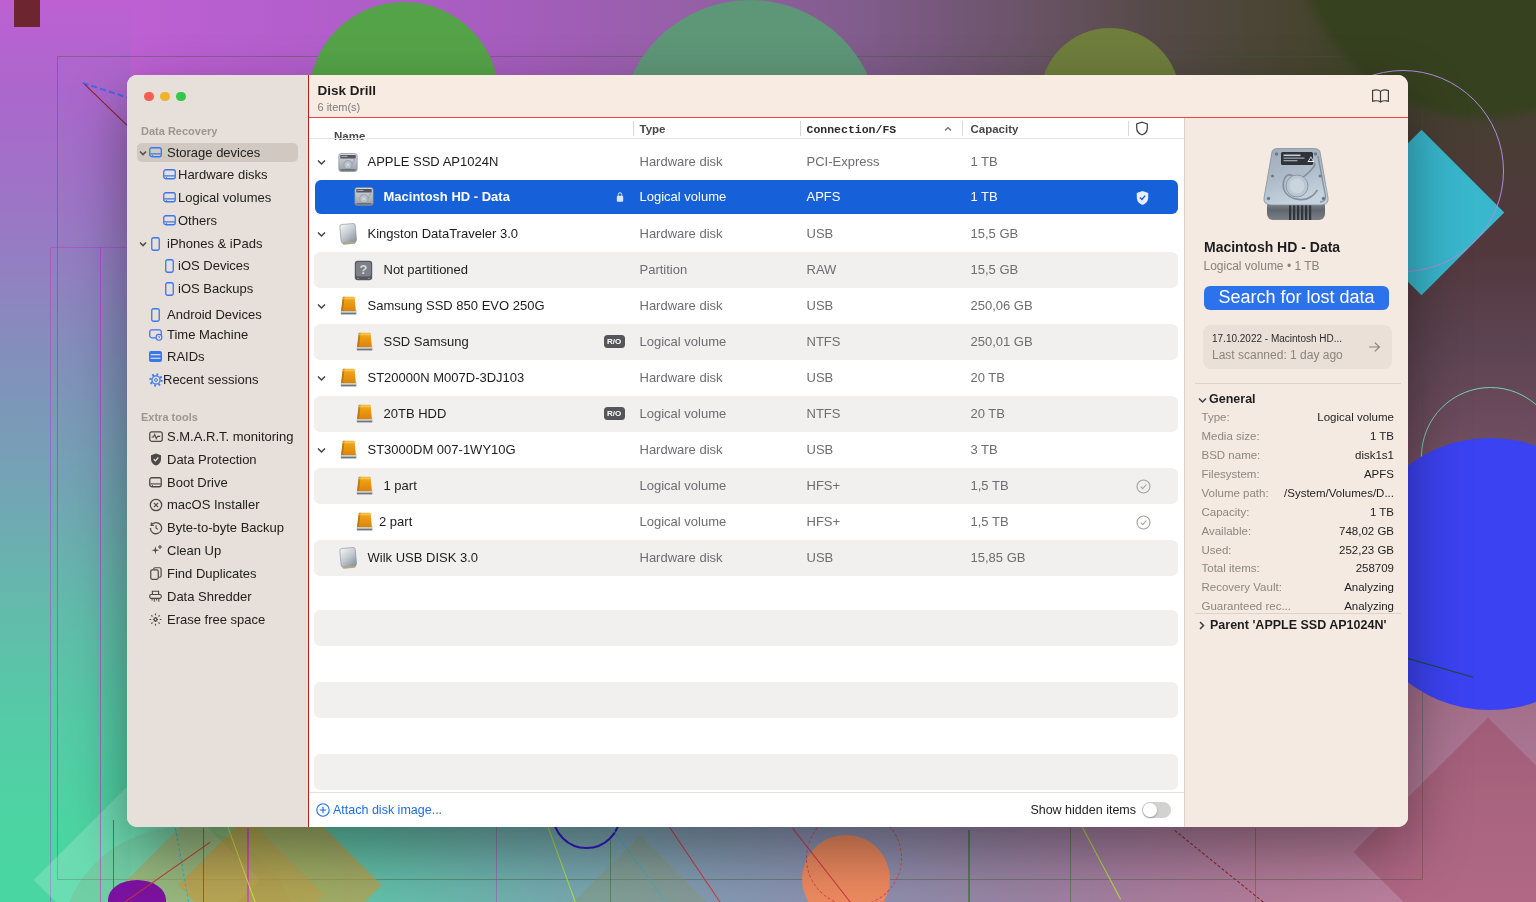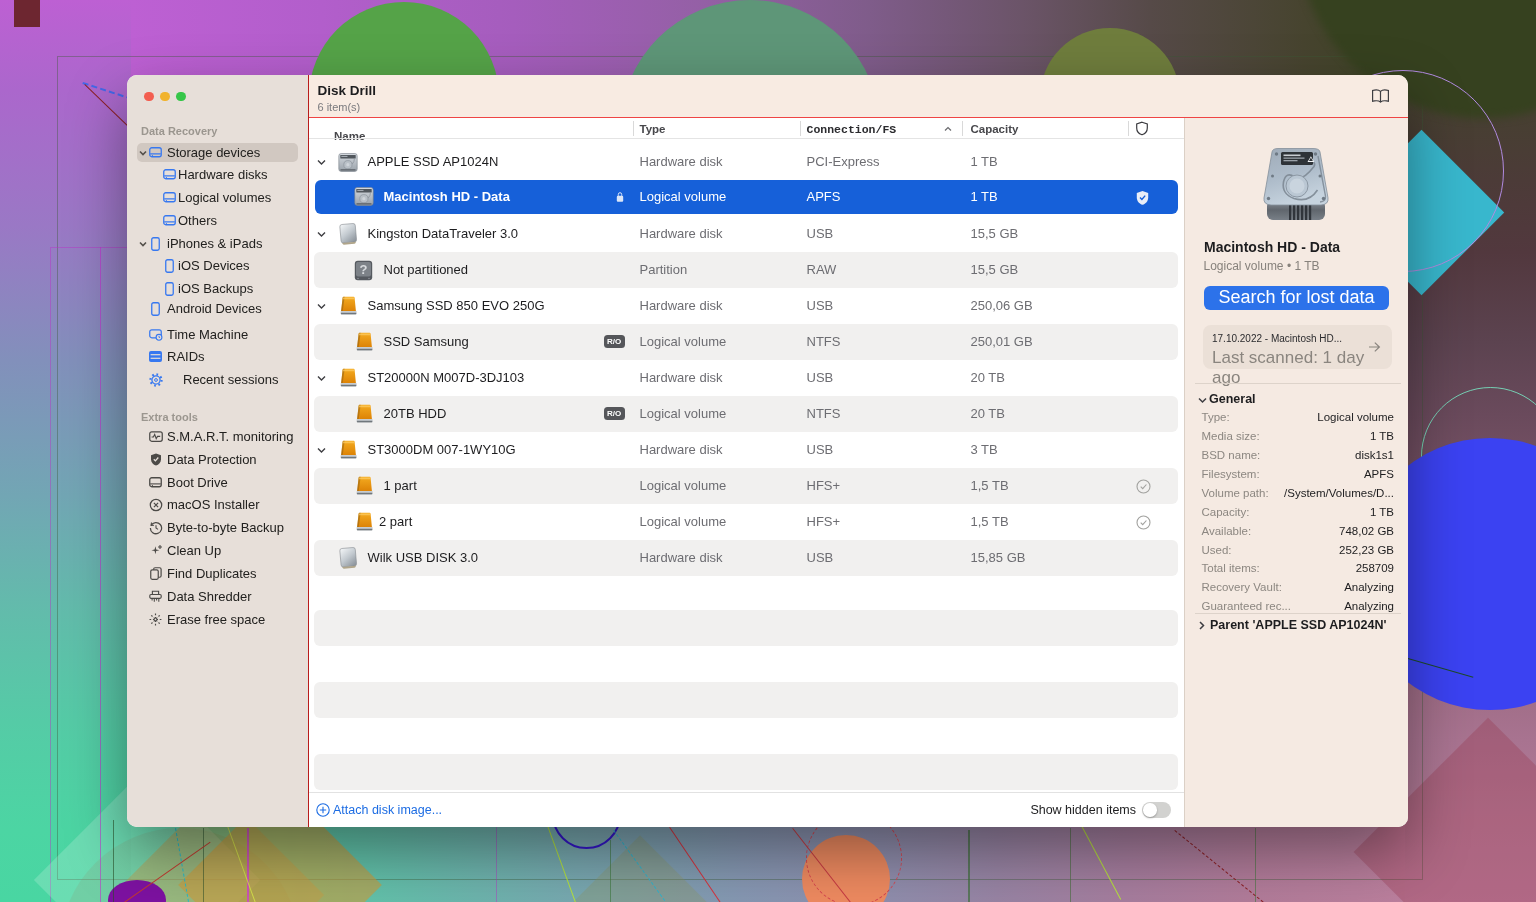--- a/index.html
+++ b/index.html
@@ -160,21 +160,21 @@
           <rect x="0.75" y="0.75" width="7.5" height="12.5" rx="1.8" fill="none" stroke="#3778f0" stroke-width="1.3"></rect>
         </svg>
       <span class="txt abs" style="left:51px;top:4px;">iOS Devices</span>
     </div>
     <div class="srow" style="top:202.4px;">
       <svg class="abs" style="left:38px;top:5px;" width="9" height="14">
           <rect x="0.75" y="0.75" width="7.5" height="12.5" rx="1.8" fill="none" stroke="#3778f0" stroke-width="1.3"></rect>
         </svg>
       <span class="txt abs" style="left:51px;top:4px;">iOS Backups</span>
     </div>
-    <div class="srow" style="top:222px;text-align:center;">
+    <div class="srow" style="top:228px;text-align:center;">
       <svg class="abs" style="left:23.5px;top:5px;" width="9" height="14">
           <rect x="0.75" y="0.75" width="7.5" height="12.5" rx="1.8" fill="none" stroke="#3778f0" stroke-width="1.3"></rect>
         </svg>
       <span class="txt abs" style="left:40px;top:4px;">Android Devices</span>
     </div>
     <div class="srow" style="top:247.7px;">
       <svg class="abs" style="left:21.5px;top:6px;" width="14" height="12">
           <rect x="0.75" y="0.75" width="11.5" height="8" rx="2" fill="none" stroke="#3778f0" stroke-width="1.25"></rect>
           <circle cx="10" cy="8.3" r="2.9" fill="#e7dfd9" stroke="#3778f0" stroke-width="1.1"></circle>
           <path d="M10 7 v1.4 h1.1" stroke="#3778f0" stroke-width="0.9" fill="none"></path>
@@ -188,21 +188,21 @@
           <line x1="1.6" y1="7.3" x2="11.4" y2="7.3" stroke="#e7dfd9" stroke-width="1.2"></line>
         </svg>
       <span class="txt abs" style="left:40px;top:4px;">RAIDs</span>
     </div>
     <div class="srow" style="top:293.2px;">
       <svg class="abs" style="left:21.5px;top:5px;" width="14" height="14">
           <circle cx="7" cy="7" r="4.1" fill="none" stroke="#3778f0" stroke-width="1.3"></circle>
           <circle cx="7" cy="7" r="1.4" fill="none" stroke="#3778f0" stroke-width="1"></circle>
           <circle cx="7" cy="7" r="5.6" fill="none" stroke="#3778f0" stroke-width="2.1" stroke-dasharray="1.7 2.66"></circle>
         </svg>
-      <span class="txt abs" style="left:56px;top:4px;">Recent sessions</span>
+      <span class="txt abs" style="left:36px;top:4px;">Recent sessions</span>
     </div>
     <div class="slabel" style="top:336px;">Extra tools</div>
     <div class="srow" style="top:350.3px;">
       <svg class="abs" style="left:21.5px;top:6px;" width="14" height="11">
           <rect x="0.75" y="0.75" width="12.5" height="9.5" rx="2" fill="none" stroke="#4c4a47" stroke-width="1.25"></rect>
           <polyline points="2.6,6 4.4,6 5.7,3.4 7.2,7.6 8.5,5.4 11.2,5.4" fill="none" stroke="#4c4a47" stroke-width="1.1"></polyline>
         </svg>
       <span class="txt abs" style="left:40px;top:4px;">S.M.A.R.T. monitoring</span>
     </div>
     <div class="srow" style="top:372.9px;">
@@ -588,21 +588,21 @@
           <circle cx="67.5" cy="56.5" r="1.7"></circle>
         <circle cx="16.5" cy="34" r="1.5"></circle>
           <circle cx="64" cy="34" r="1.5"></circle>
       </g>
     </svg>
     <div class="abs" style="left:19px;top:121px;font-size:14px;font-weight:bold;color:#1d1d1f;">Macintosh HD - Data</div>
     <div class="abs" style="left:18.5px;top:141px;font-size:12px;color:#87827c;">Logical volume • 1 TB</div>
     <div class="abs" style="left:19px;top:168px;width:185px;height:23.5px;border-radius:6px;background:#2c72ea;color:#fff;font-size:18px;text-align:center;line-height:23.5px;">Search for lost data</div>
     <div class="abs" style="left:18px;top:207px;width:189px;height:43.5px;border-radius:8px;background:#ebe0d7;">
       <div class="abs" style="left:9px;top:7.5px;font-size:10px;font-weight:normal;color:#2b2b2e;">17.10.2022 - Macintosh HD...</div>
-      <div class="abs" style="left:9px;top:23px;font-size:17px;color:#8a857f;">Last scanned: 1 day ago</div>
+      <div class="abs" style="left:9px;top:23px;font-size:12px;color:#8a857f;">Last scanned: 1 day ago</div>
       <svg class="abs" style="left:165px;top:15.5px;" width="13" height="12">
           <path d="M1 6 H11.4 M6.8 1.6 L11.4 6 L6.8 10.4" fill="none" stroke="#8a857f" stroke-width="1.2"></path>
         </svg>
     </div>
     <div class="abs" style="left:10px;top:264.5px;width:206px;height:1px;background:#ddd3ca;"></div>
     <svg class="abs" style="left:12.5px;top:277.5px;" width="9" height="8">
         <polyline points="1,2.5 4.5,6 8,2.5" stroke="#3e3e42" stroke-width="1.5" fill="none"></polyline>
       </svg>
     <div class="abs" style="left:24px;top:273.5px;font-size:12.5px;font-weight:bold;color:#1d1d1f;">General</div>
     <div class="kv" style="top:289.5px;">

